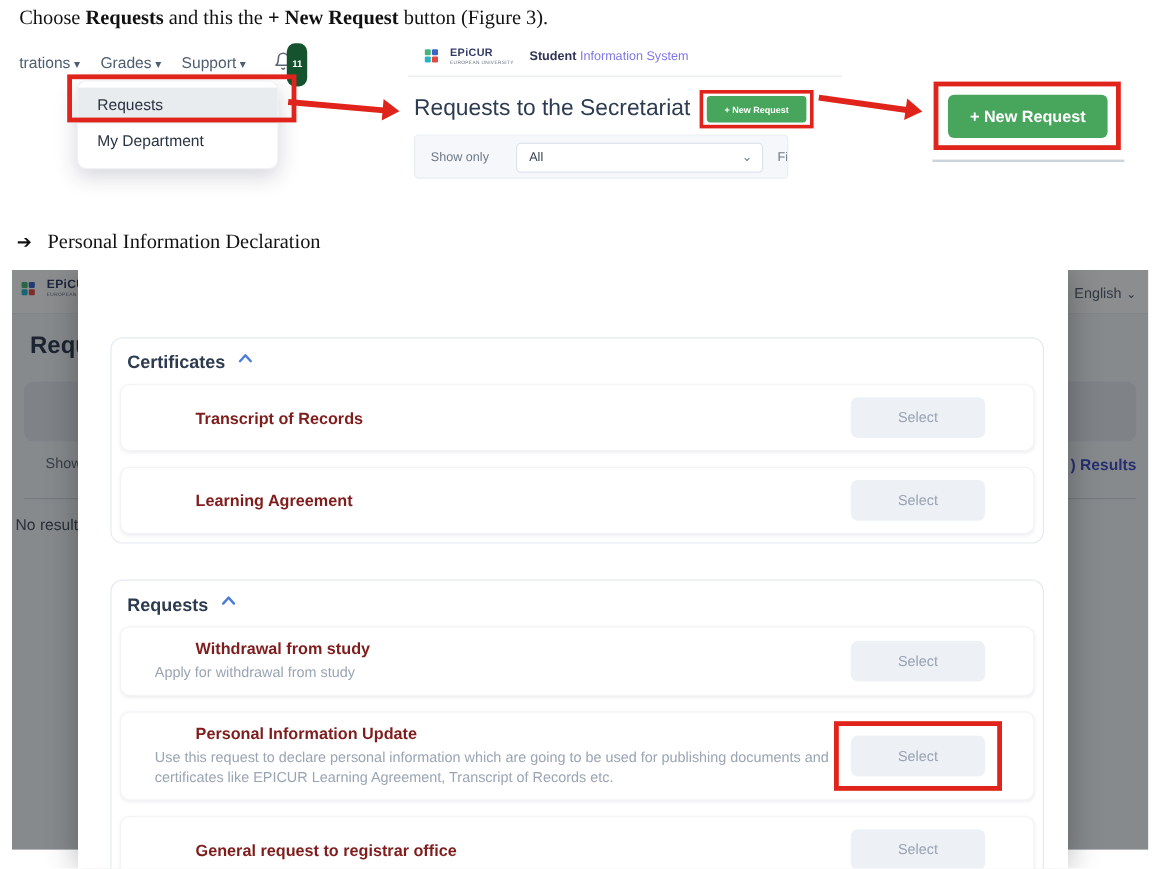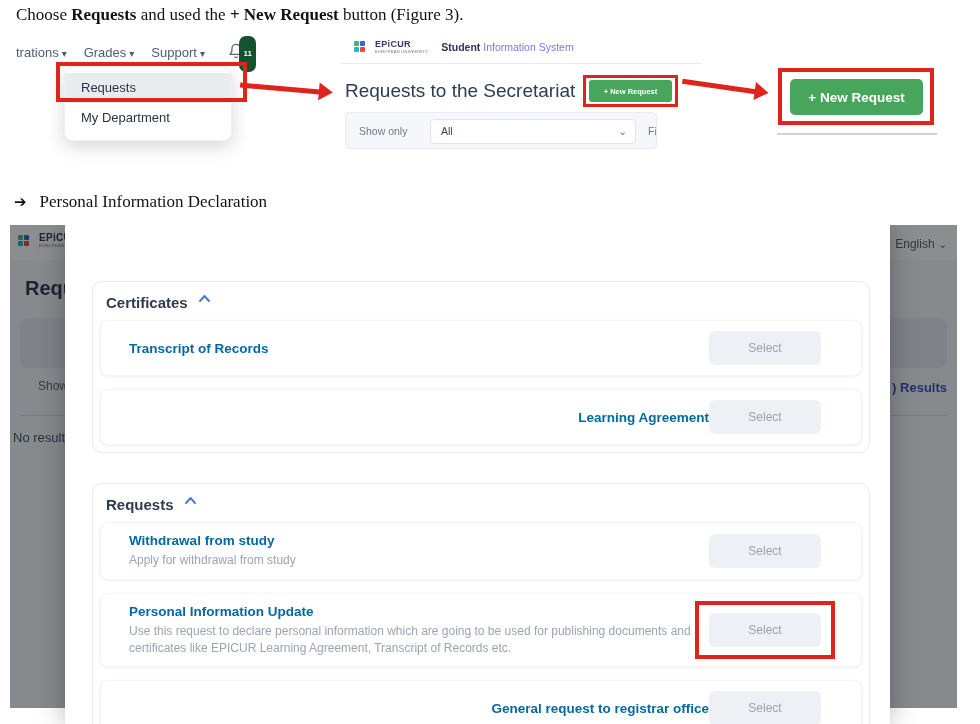--- a/index.html
+++ b/index.html
@@ -93,35 +93,35 @@
   .bg-nores { position:absolute; left:3px; top:168px; font-size:13px; color:#46505d; }
   .overlay { position:absolute; left:0; top:0; width:947px; height:483px; background:rgba(8,12,18,.47); }
   .modal { position:absolute; left:55px; top:0; width:825px; height:499px; background:#fff;
            padding:56px 20px 0 27px; box-shadow:0 0 26px rgba(0,0,0,.30); }
   .sec-card { border:1px solid #e5e9f0; border-radius:10px; padding:12px 7px 7px; margin-bottom:30px; background:#fff; }
   .sec-head { display:flex; align-items:flex-start; gap:10px; margin:0 0 9px 6px;
               font-size:15px; font-weight:700; color:#2e3b4f; }
   .req-row { position:relative; background:#fff; border:1px solid #f2f4f8; border-radius:8px;
              box-shadow:0 1px 3px rgba(25,35,60,.07); padding:10px 40px 10px 28px; min-height:56px;
              display:flex; justify-content:space-between; align-items:center; margin-bottom:13px; }
-  .req-row:last-child { margin-bottom:0;justify-content:flex-end; }
-  .row-title { font-size:13.5px; font-weight:700; color:#0369a1; }
+  .req-row:last-child { margin-bottom:0; }
+  .row-title { font-size:13.5px; font-weight:700; color:#7f1d1d;margin-left:34px; }
   .row-desc { font-size:12px; color:#9aa4b3; margin-top:4px; max-width:600px; line-height:1.4; }
   .row-desc:empty { display:none; }
   .btn-wrap { position:relative; flex:none; }
   .select-btn { width:112px; height:34px; background:#edf1f6; border:none; border-radius:6px;
                 color:#98a2b1; font-size:12px; font-family:"Liberation Sans", sans-serif; }
   .rb-select { position:absolute; left:-14px; top:-12px; right:-14px; bottom:-12px; border:4px solid #e0241b; }
 </style>
 </head>
 <body>
 
 <div id="page">
 
-  <p class="doc-line1"><span>Choose </span><b>Requests</b><span> and used the </span><b>+ New Request</b><span> button (Figure 3).</span></p>
+  <p class="doc-line1"><span>Choose </span><b>Requests</b><span> and this the </span><b>+ New Request</b><span> button (Figure 3).</span></p>
 
   <div class="frag1">
     <div class="f1-nav">
       <span><span>trations</span><span class="chev">▾</span></span>
       <span><span>Grades</span><span class="chev">▾</span></span>
       <span><span>Support</span><span class="chev">▾</span></span>
       <span class="bell-wrap">
         <svg width="16" height="16" viewBox="0 0 24 24" fill="none" stroke="#5a6777" stroke-width="2" stroke-linecap="round" stroke-linejoin="round">
             <path d="M18 8a6 6 0 1 0-12 0c0 7-3 9-3 9h18s-3-2-3-9"></path>
             <path d="M13.7 21a2 2 0 0 1-3.4 0"></path>

